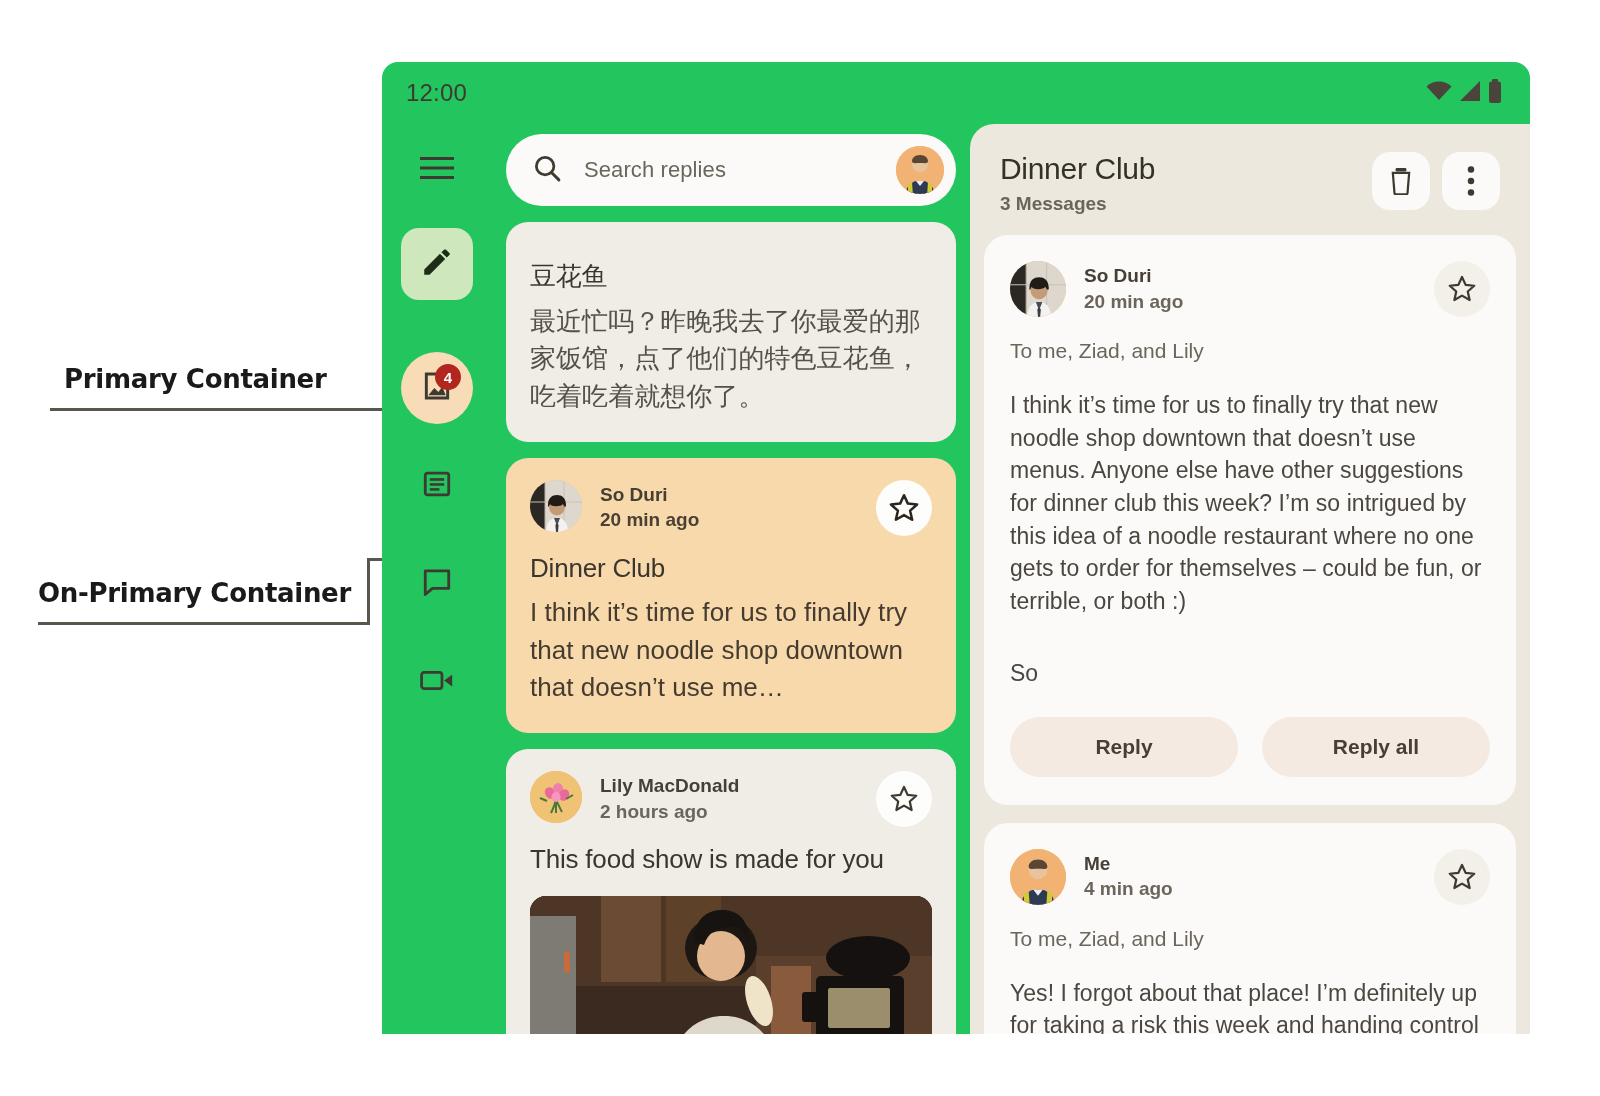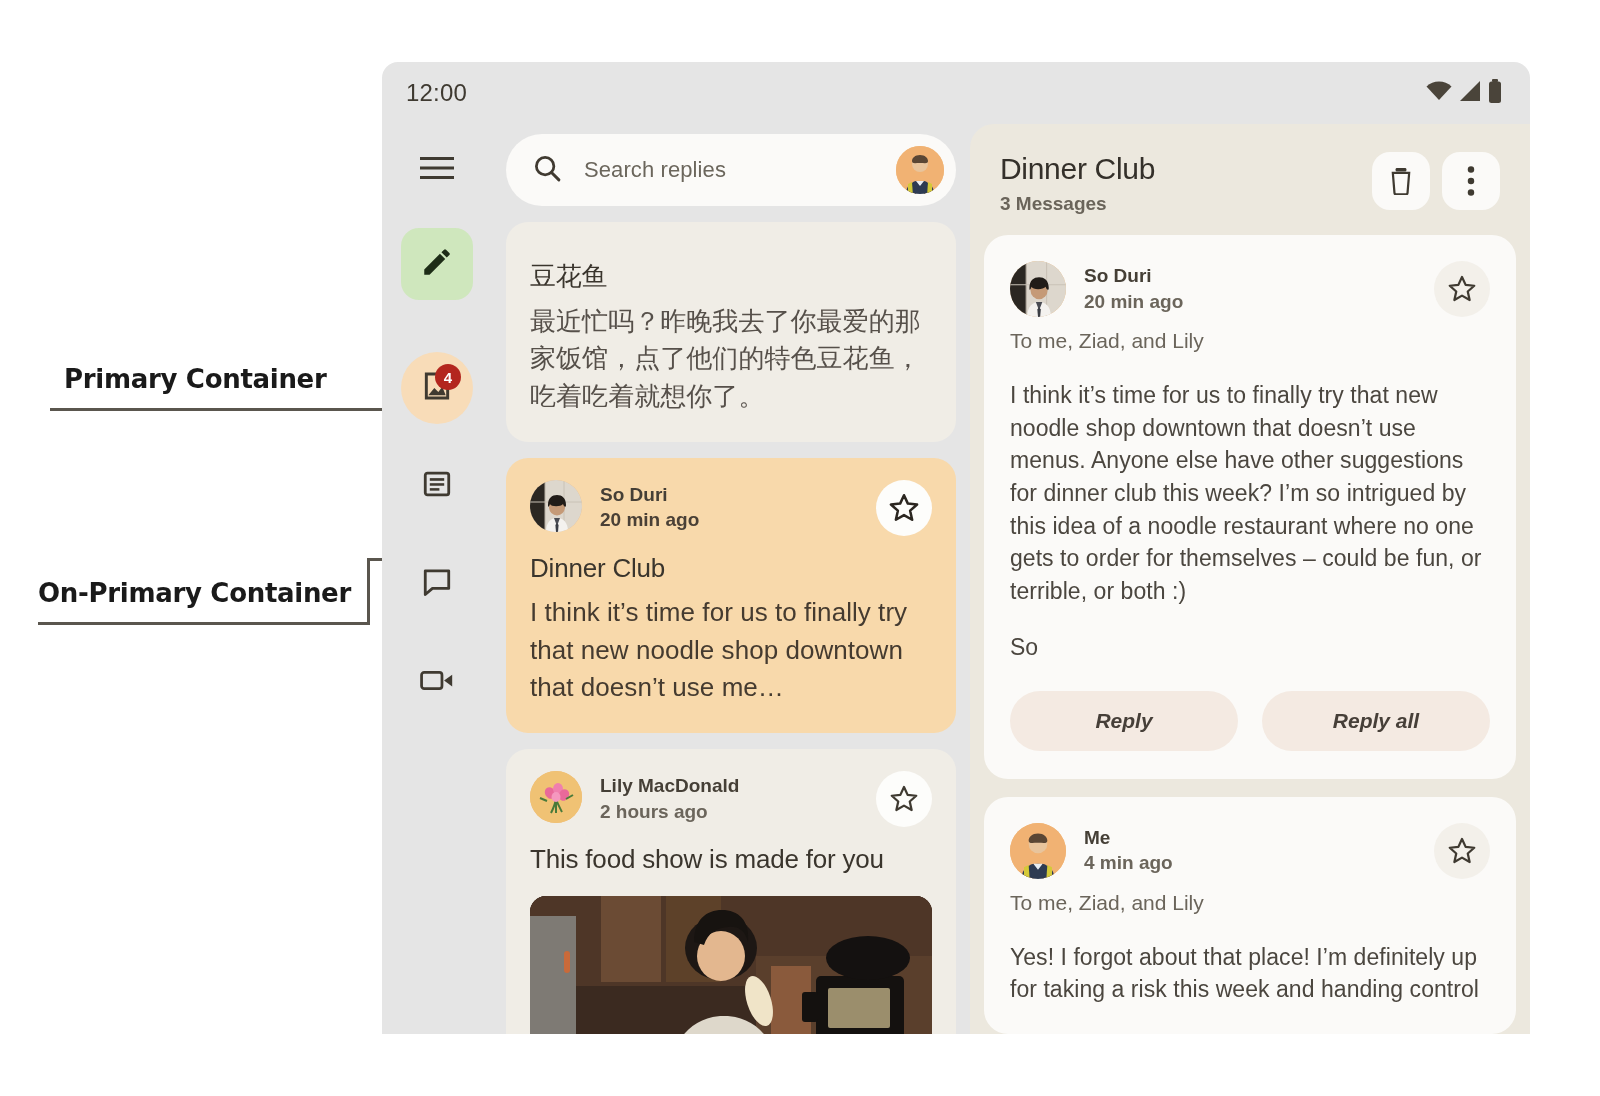--- a/index.html
+++ b/index.html
@@ -23,21 +23,21 @@
   }
   .leader { position: absolute; background: #5a564e; }
   .leader-h { height: 3px; }
   .leader-v { width: 3px; }
 
   
   #device {
     position: absolute;
     left: 382px; top: 62px;
     width: 1148px; height: 972px;
-    background: #e5e5e5;
+    background: #22c55e;
     border-radius: 16px 16px 0 0;
     overflow: hidden;
   }
 
   
   .statusbar {
     position: absolute; left: 0; top: 0;
     width: 100%; height: 62px;
     display: flex; align-items: center;
     justify-content: space-between;
@@ -179,28 +179,28 @@
     margin-bottom: 18px;
   }
   .msg-head { display: flex; align-items: flex-start; gap: 18px; }
   .star-btn-flat {
     width: 56px; height: 56px; border-radius: 50%;
     background: #f3f0ea;
     display: flex; align-items: center; justify-content: center;
     flex: none;
   }
   .recipients {
-    margin-top: 12px; font-size: 21px; color: #6b655b;
+    margin-top: 22px; font-size: 21px; color: #6b655b;
   }
   .body {
     margin-top: 26px; font-size: 23px; color: #4b463f;
     line-height: 1.42; letter-spacing: 0.05px;
   }
-  .sig { margin-top: 26px; font-size: 23px; color: #4b463f; }
-  .replies { display: flex; gap: 24px; margin-top: 30px; font-style: italic; }
+  .sig { margin-top: 42px; font-size: 23px; color: #4b463f; }
+  .replies { display: flex; gap: 24px; margin-top: 30px; }
   .reply-btn {
     flex: 1; height: 60px; border-radius: 30px;
     background: #f4eae2; color: #463f38;
     font-size: 21px; font-weight: 700;
     display: flex; align-items: center; justify-content: center;
   }
 </style>
 </head>
 <body>
 

